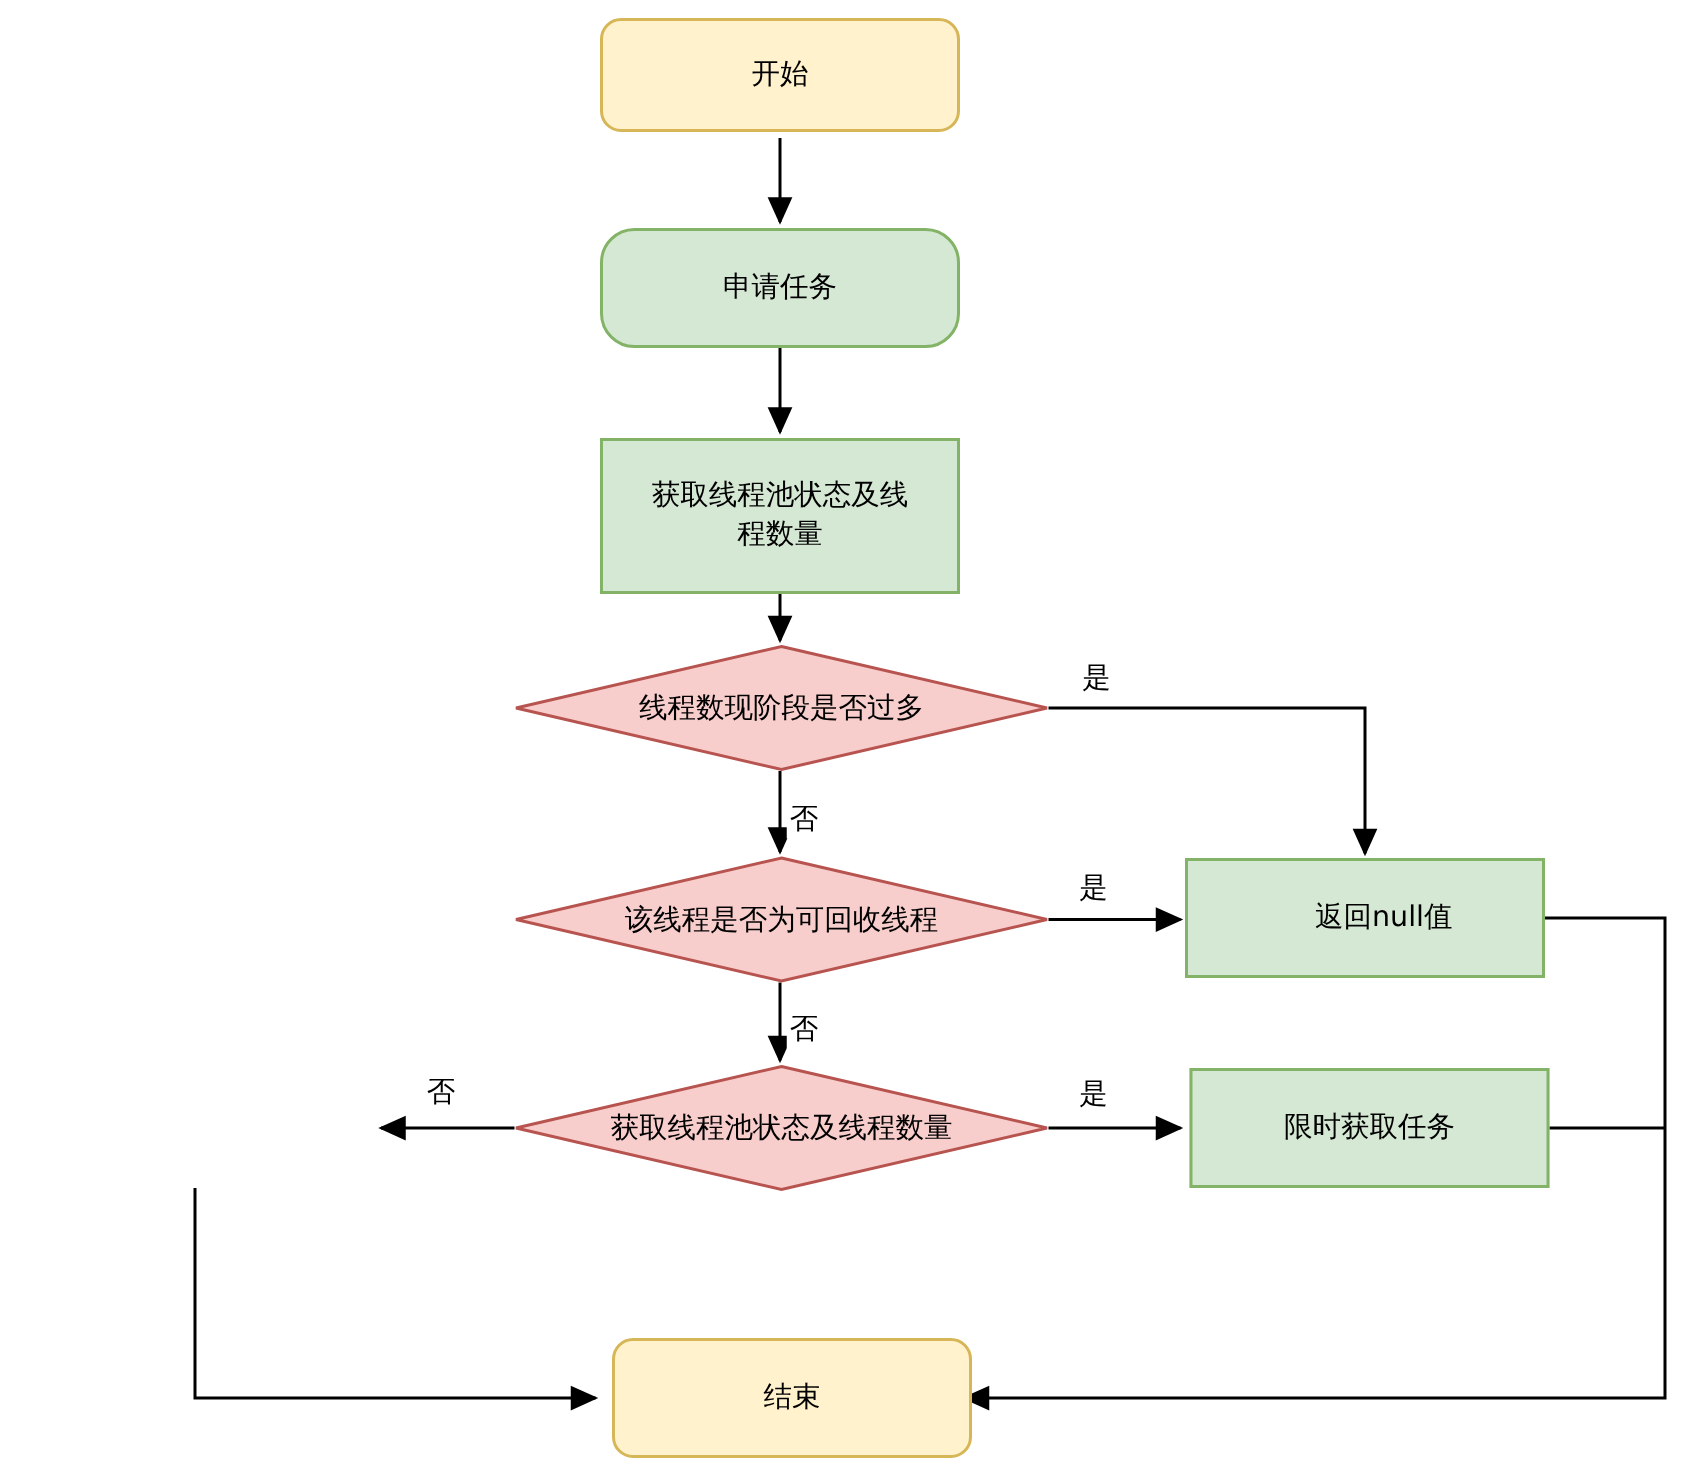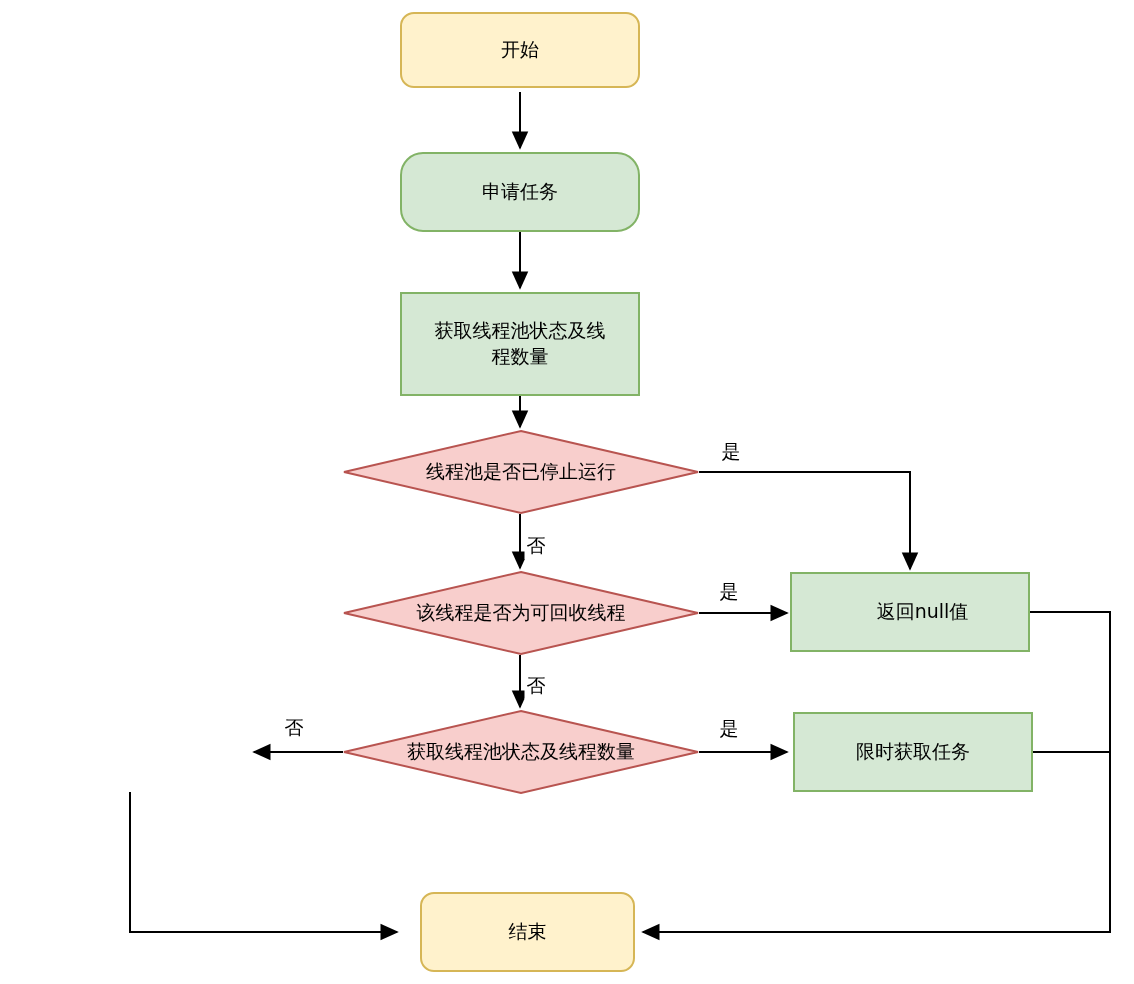--- a/index.html
+++ b/index.html
@@ -110,21 +110,21 @@
   </div>
 
   <div class="node process" style="left:400px; top:292px; width:240px; height:104px; padding:0 31px;">
     <span>获取线程池状态及线程数量</span>
   </div>
 
   <div class="diamond" style="left:343px; top:430px; width:356px; height:84px;">
     <svg width="356" height="84" viewBox="0 0 356 84">
       <polygon points="178,1 355,42 178,83 1,42" fill="#F8CECC" stroke="#B85450" stroke-width="2"></polygon>
     </svg>
-    <div class="diamond-label">线程池是否已停止运行</div>
+    <div class="diamond-label">线程数现阶段是否过多</div>
   </div>
 
   <div class="diamond" style="left:343px; top:571px; width:356px; height:84px;">
     <svg width="356" height="84" viewBox="0 0 356 84">
       <polygon points="178,1 355,42 178,83 1,42" fill="#F8CECC" stroke="#B85450" stroke-width="2"></polygon>
     </svg>
     <div class="diamond-label">该线程是否为可回收线程</div>
   </div>
 
   <div class="diamond" style="left:343px; top:710px; width:356px; height:84px;">
@@ -136,21 +136,21 @@
 
   <div class="node process" style="left:790px; top:572px; width:240px; height:80px;padding-left:25px;">
     <span>返回null值</span>
   </div>
 
 
   <div class="node process" style="left:793px; top:712px; width:240px; height:80px;">
     <span>限时获取任务</span>
   </div>
 
-  <div class="node terminal" style="left:420px; top:892px; width:215px; height:80px;">
+  <div class="node terminal" style="left:408px; top:892px; width:240px; height:80px;">
     <span>结束</span>
   </div>
 
   <span class="edge-label" style="left:731px; top:452px;">是</span>
   <span class="edge-label" style="left:536px; top:546px;">否</span>
   <span class="edge-label" style="left:729px; top:592px;">是</span>
   <span class="edge-label" style="left:536px; top:686px;">否</span>
   <span class="edge-label" style="left:729px; top:729px;">是</span>
   <span class="edge-label" style="left:294px; top:728px;">否</span>
 

